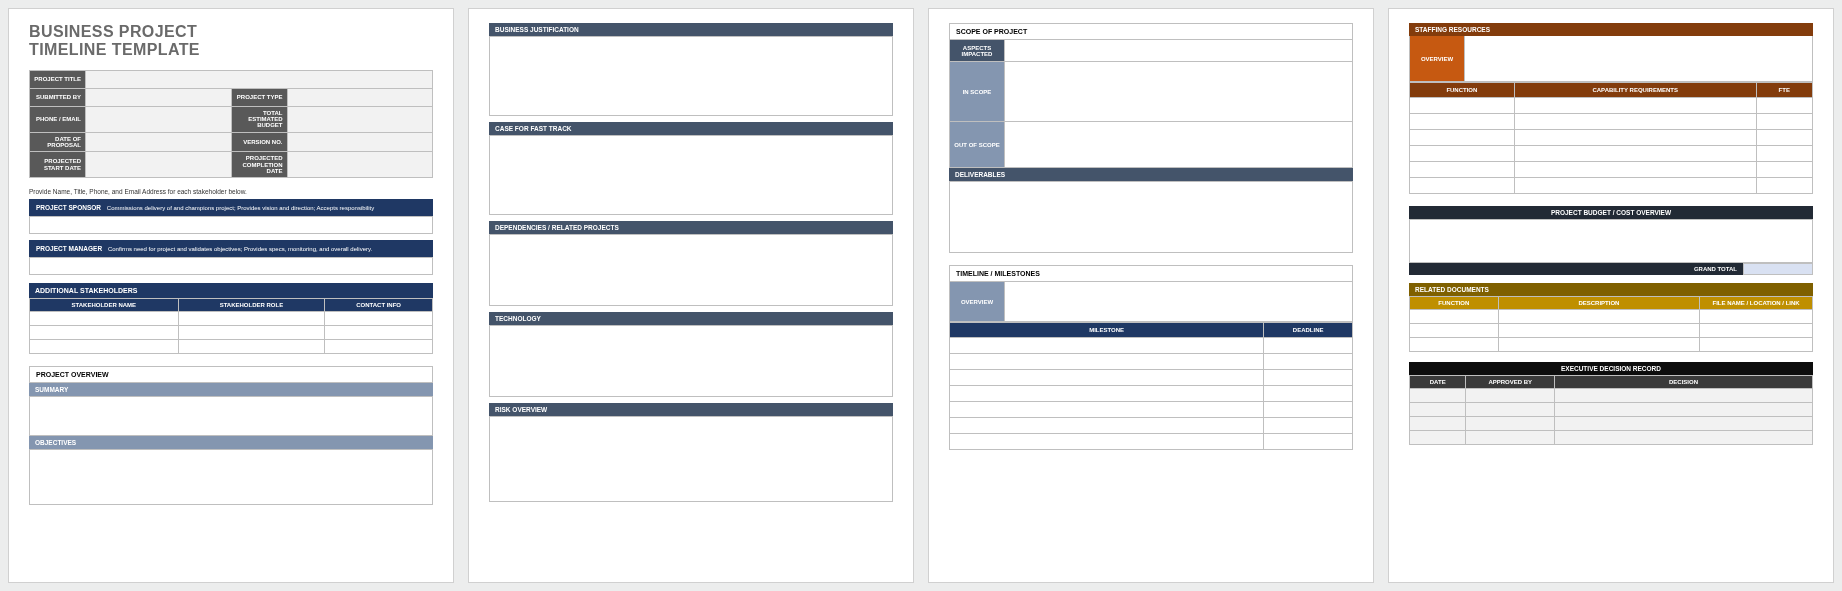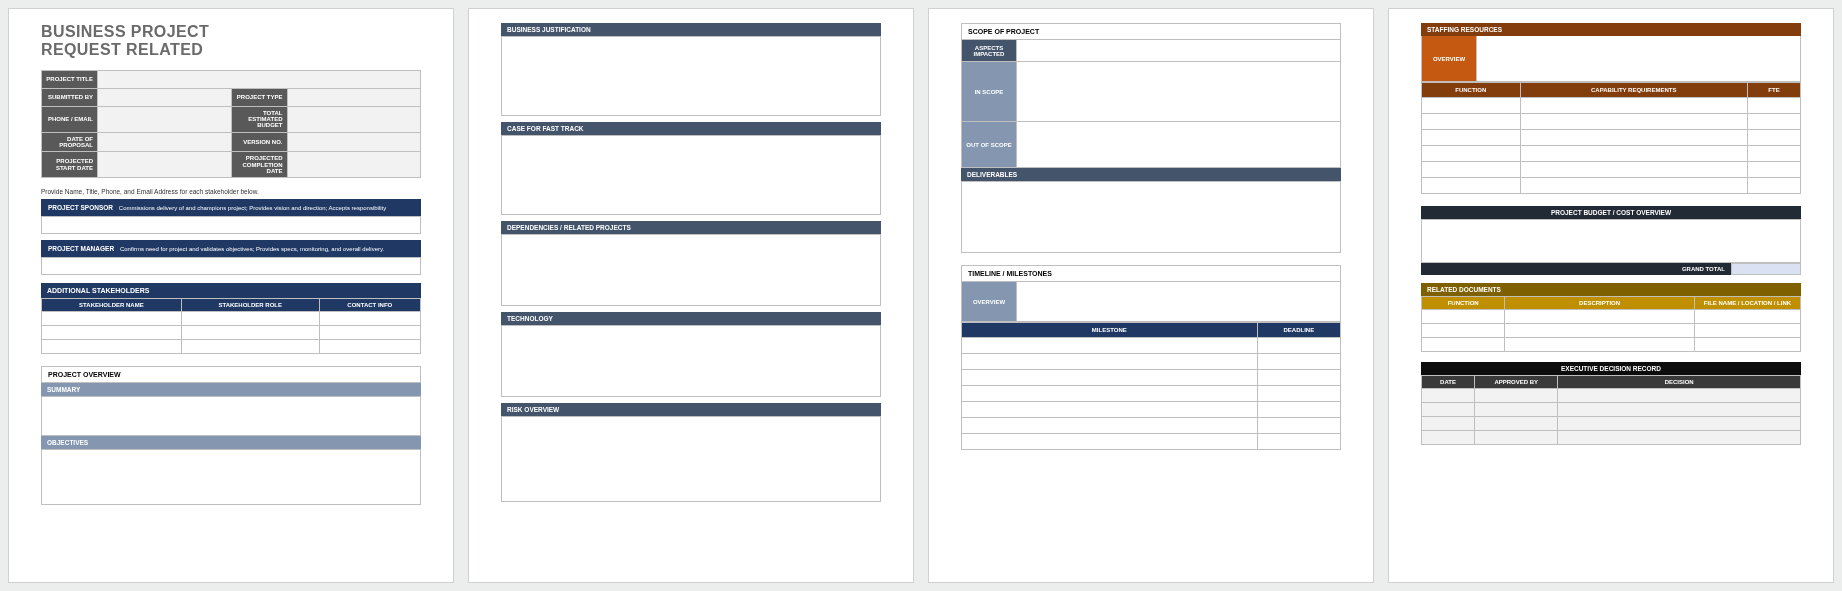--- a/index.html
+++ b/index.html
@@ -9,21 +9,21 @@
     display: flex;
     gap: 14px;
     padding: 8px;
     width: 1842px;
   }
   .page {
     background: #fff;
     border: 1px solid #d0d0d0;
     width: 450px;
     height: 575px;
-    padding: 14px 32px;
+    padding: 14px 20px;
     font-size: 7px;
     position: relative;
   }
   .title {
     font-family: "Arial Black", Arial, sans-serif;
     font-size: 16px;
     font-weight: 900;
     color: #6a6a6a;
     letter-spacing: 0.4px;
     line-height: 1.15;
@@ -118,21 +118,21 @@
   .edr-table th{background:#3a3a3a;color:#fff;font-size:6px;padding:3px;}
   .edr-table td{height:14px;background:#f2f2f2;}
   .edt{width:14%}.eap{width:22%}.ede{width:64%}
 </style>
 </head>
 <body>
 
 <div class="page">
   <div class="title">
     <span>BUSINESS PROJECT</span><br>
-    <span>REQUEST RELATED</span>
+    <span>TIMELINE TEMPLATE</span>
   </div>
 
   <table class="intake">
     <tbody>
         <tr>
       <td class="lbl">PROJECT TITLE</td>
       <td class="val" colspan="3"></td>
     </tr>
     <tr>
       <td class="lbl">SUBMITTED BY</td>

